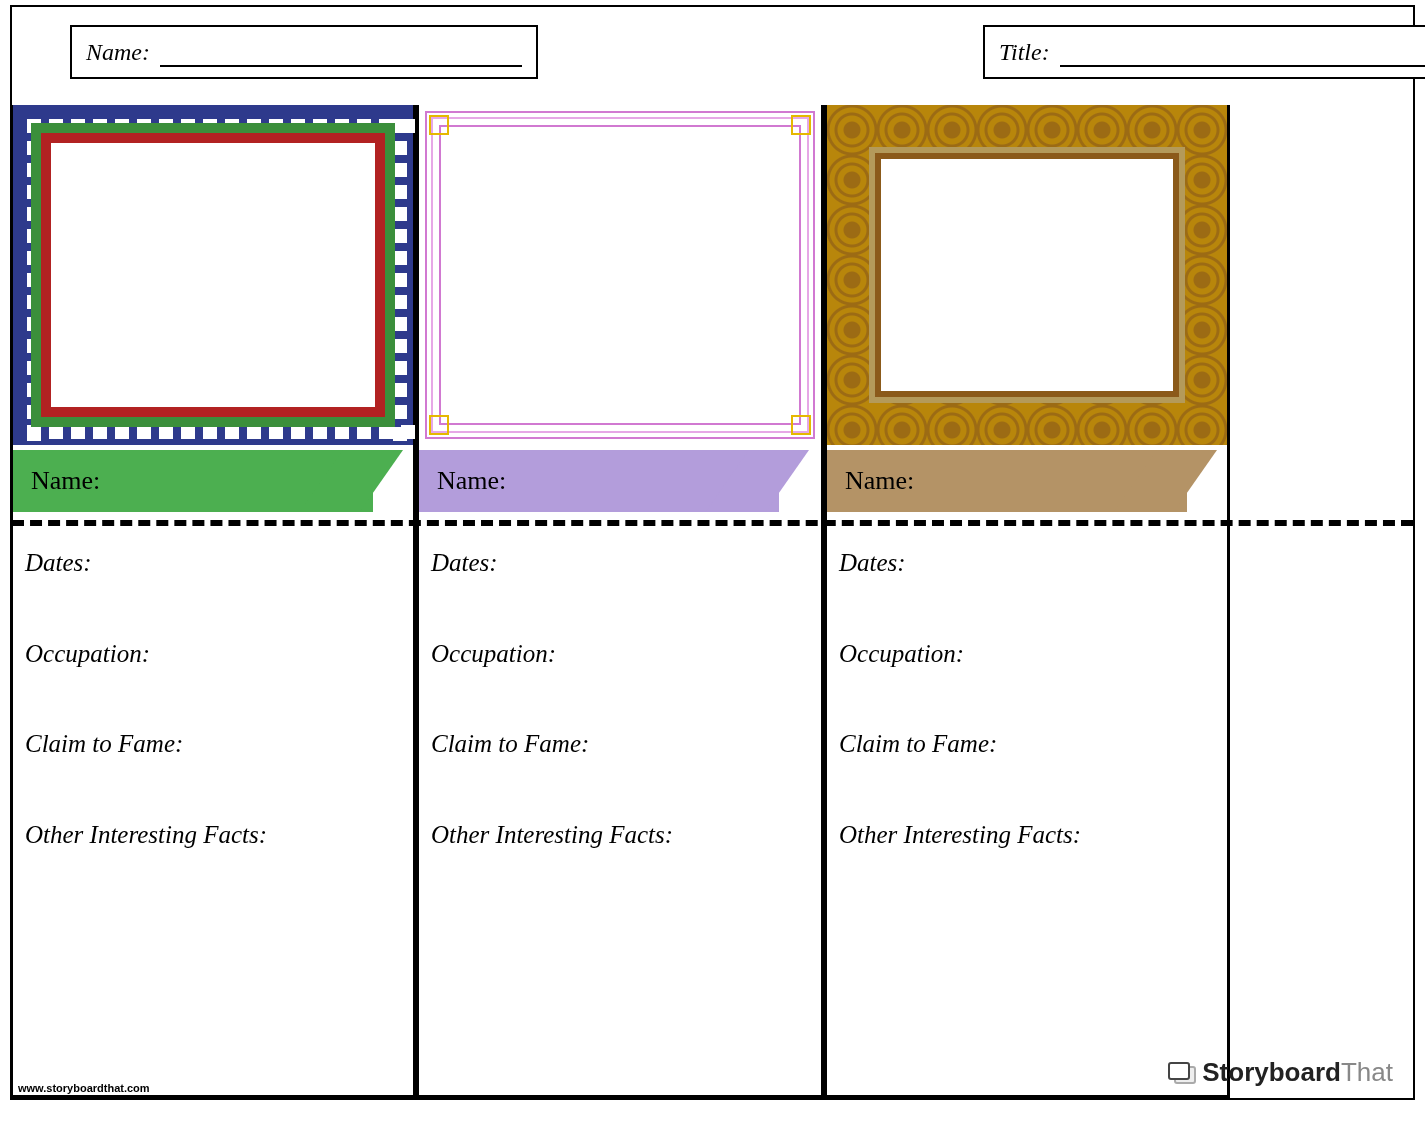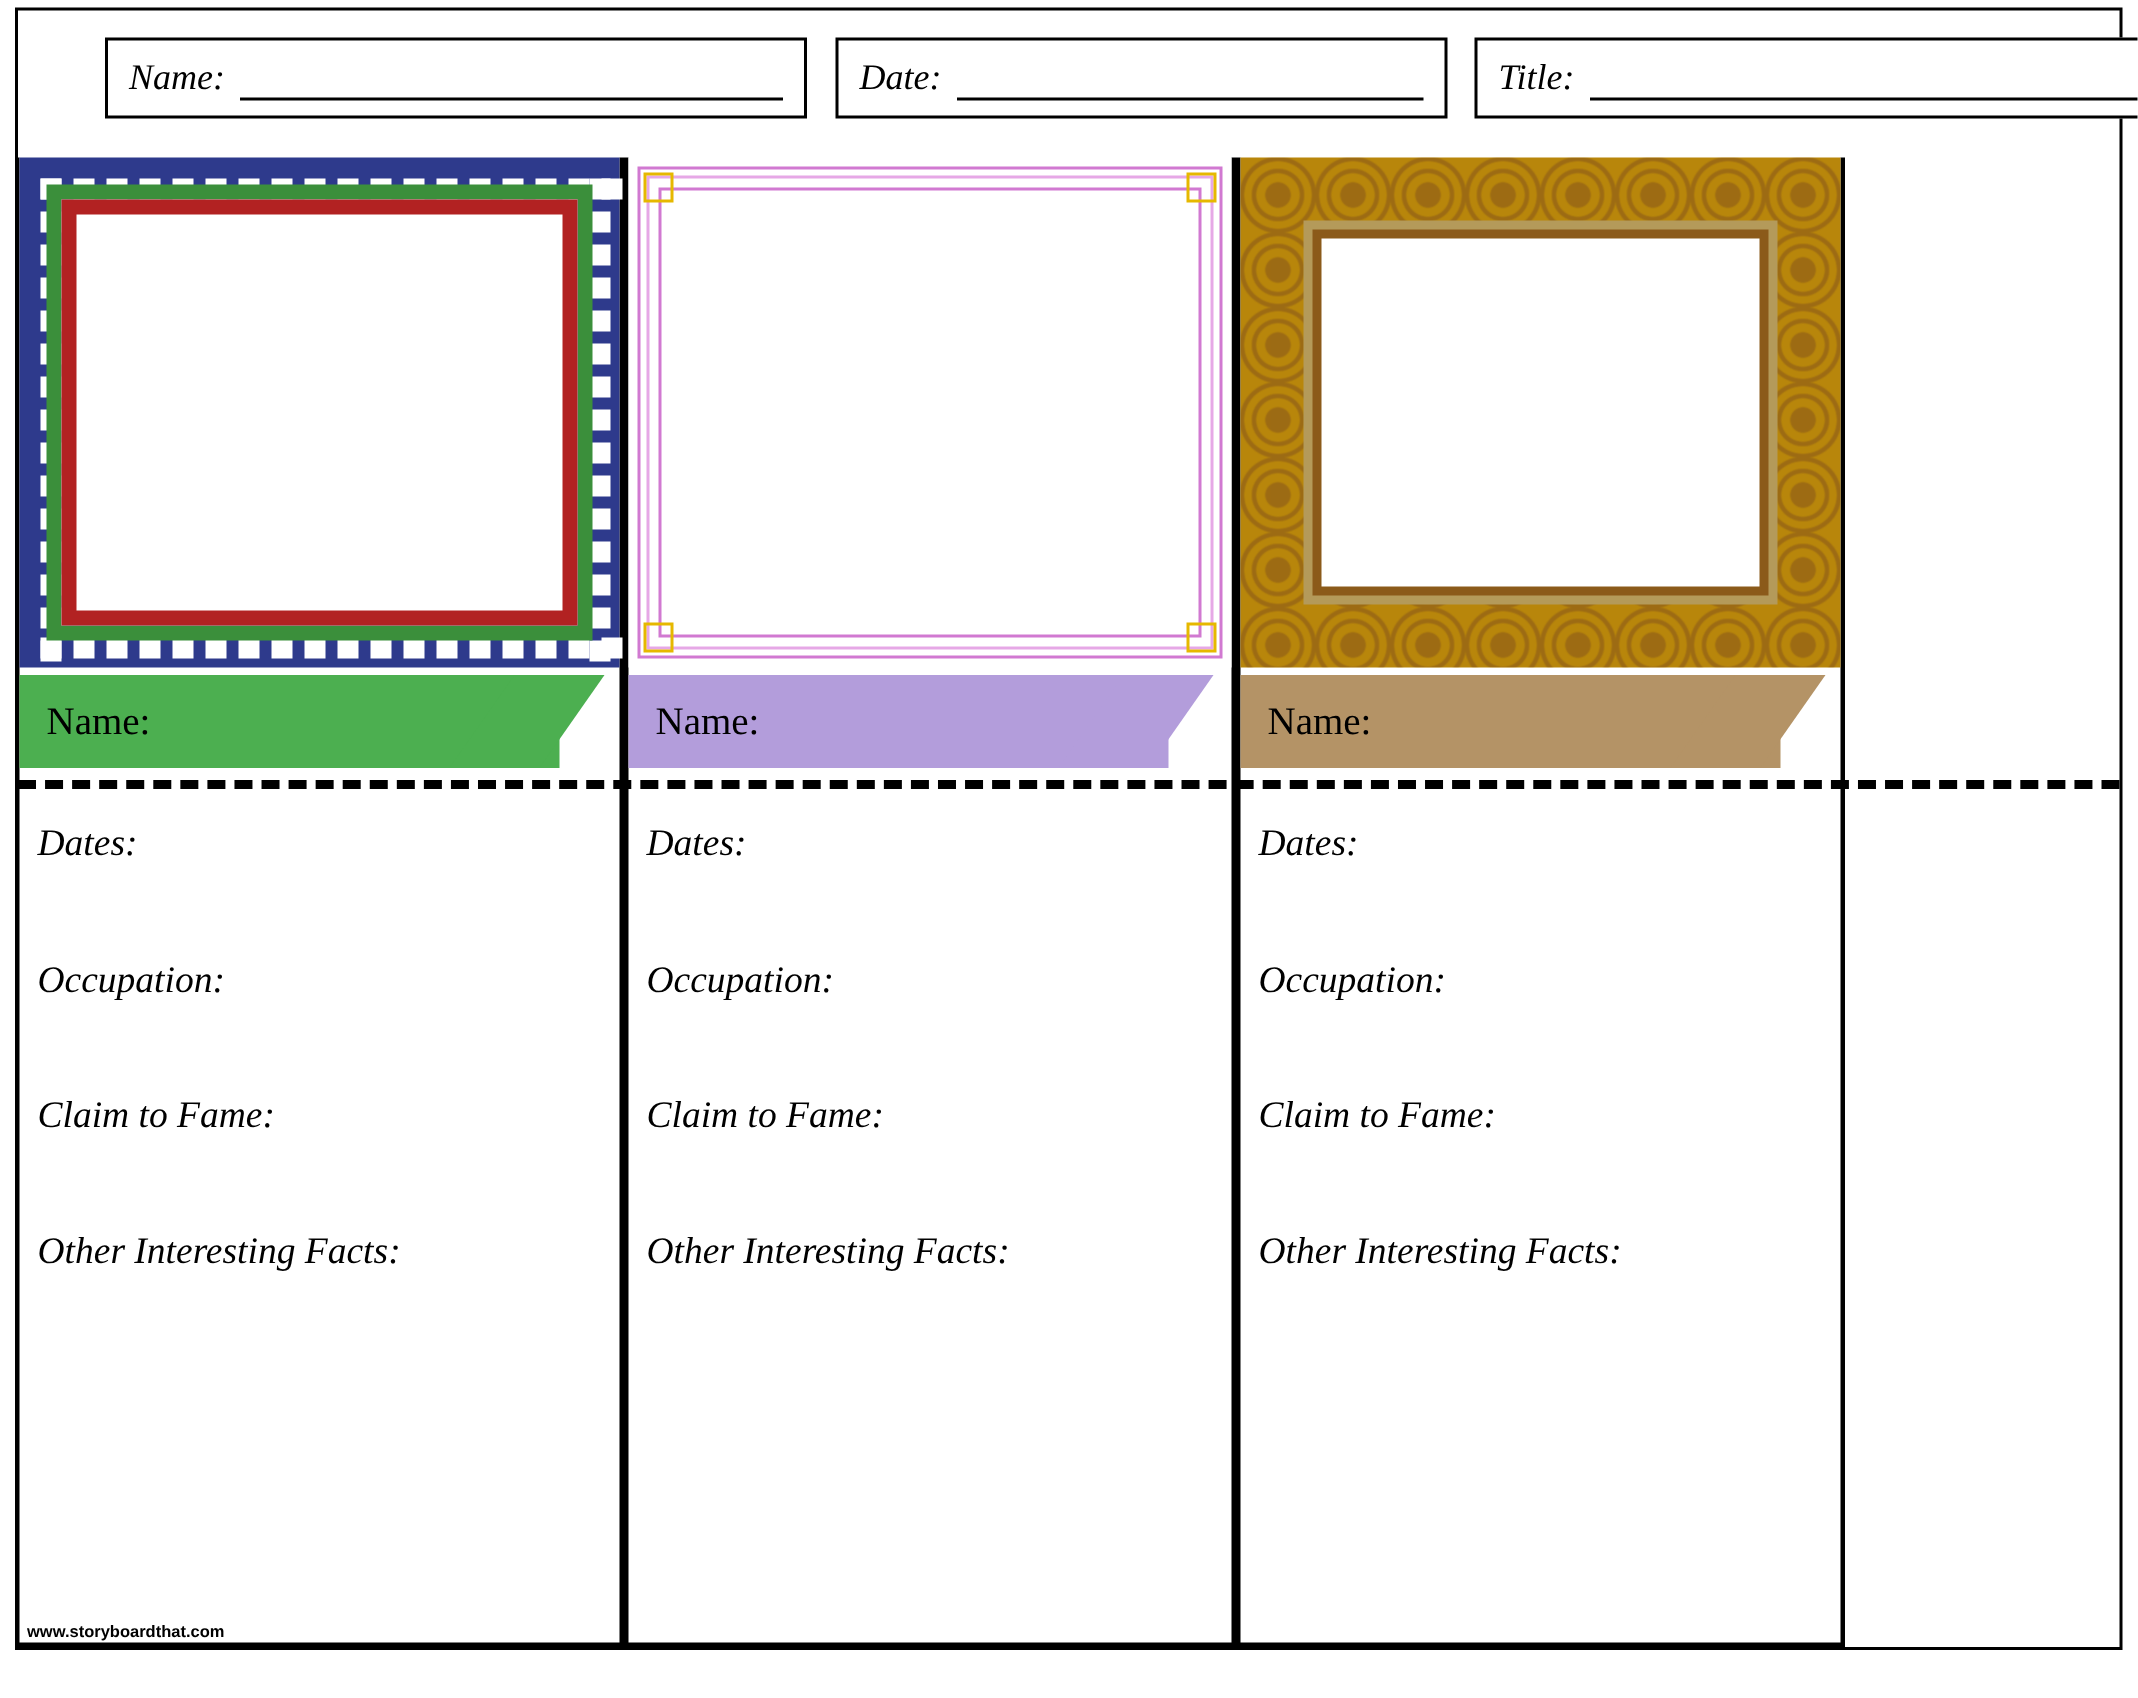--- a/index.html
+++ b/index.html
@@ -193,24 +193,20 @@
   }
   .footer-logo b { font-weight: bold; color:#222; }
 </style>
 </head>
 <body>
 
 <div class="page">
 
   <div class="hdr hdr-name">
     <span>Name:</span>
-    <span class="underline"></span>
-  </div>
-  <div class="hdr hdr-date">
-    <span>Date:</span>
     <span class="underline"></span>
   </div>
   <div class="hdr hdr-title">
     <span>Title:</span>
     <span class="underline"></span>
   </div>
 
   <div class="col col1">
     <div class="frame-area">
       <div class="frame1">
@@ -339,14 +335,23 @@
       <div>Dates:</div>
       <div>Occupation:</div>
       <div>Claim to Fame:</div>
       <div>Other Interesting Facts:</div>
     </div>
   </div>
 
   <div class="dash"></div>
 
   <div class="footer-url">www.storyboardthat.com</div>
+  <div class="footer-logo">
+    <span class="bub">
+      <span class="b2"></span>
+        <span class="b1"></span>
+    </span>
+    <span>
+      <b>Storyboard</b><span style="color:#888;">That</span>
+    </span>
+  </div>
 
 </div>
 
 </body></html>

